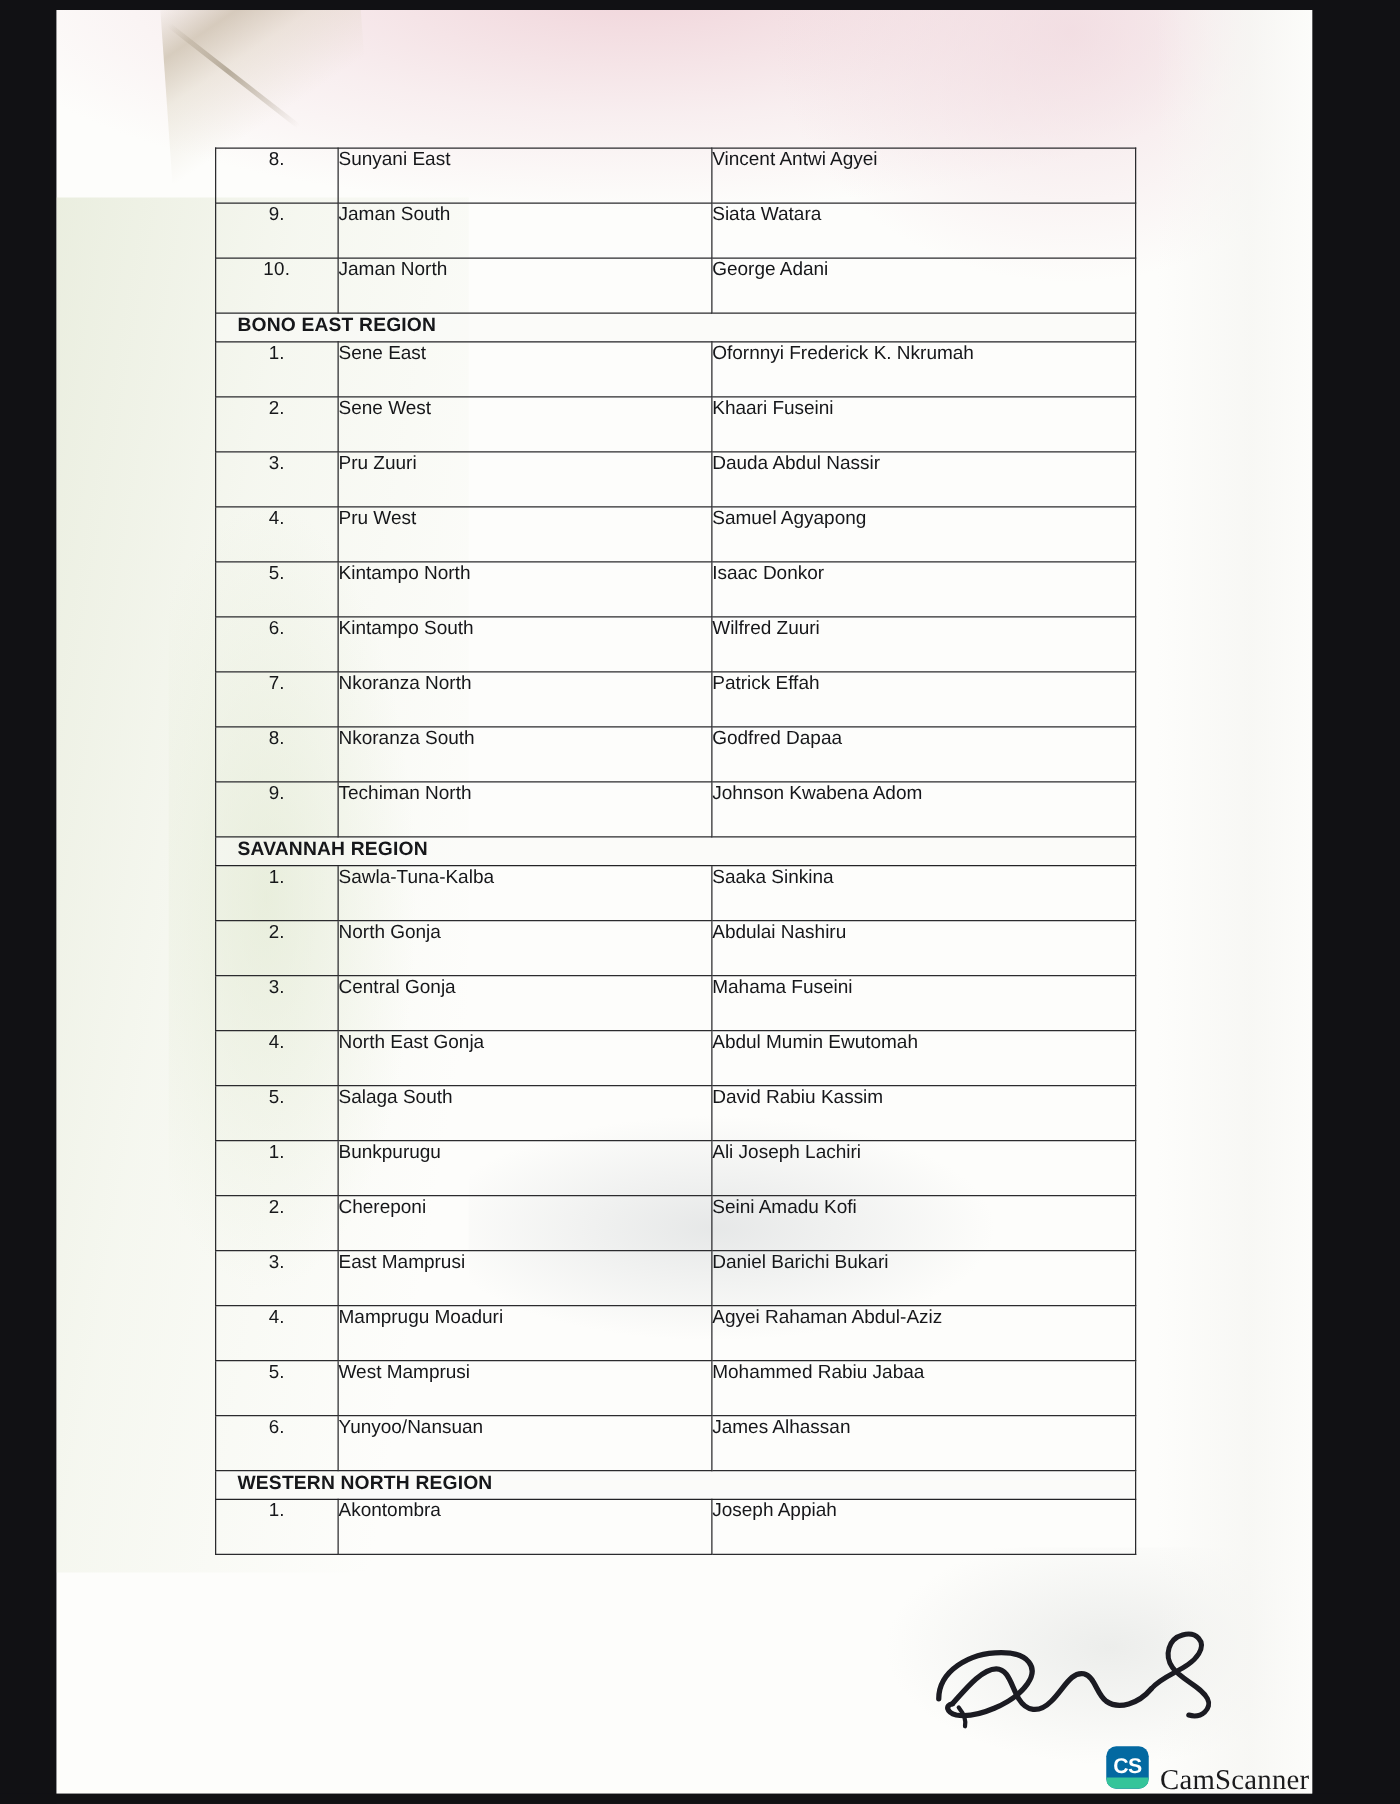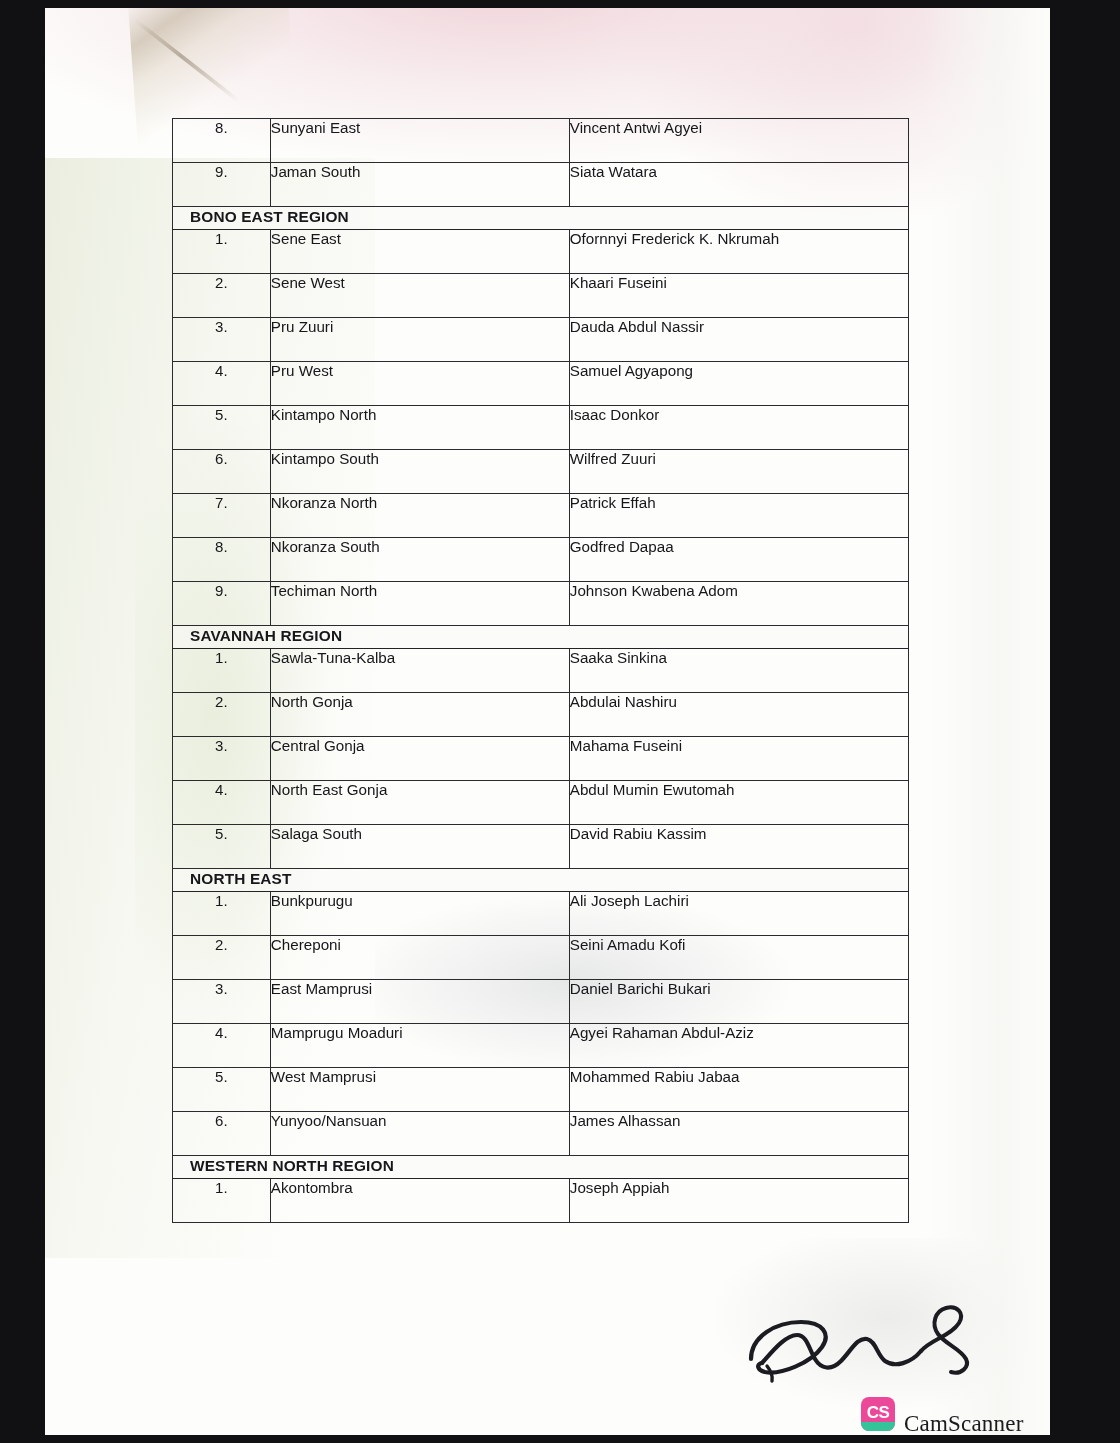--- a/index.html
+++ b/index.html
@@ -155,23 +155,23 @@
     left: 816px;
     top: 1383px;
     display: flex;
     align-items: center;
     gap: 9px;
   }
   #cs-badge {
     position: relative;
     width: 34px; height: 34px;
     border-radius: 8px;
-    background: #ec4899;
+    background: #0369a1;
     overflow: hidden;
-    display: flex; align-items: center; justify-content: center;
+    display: flex; align-items: center; justify-content: center; margin-left: 24px;
   }
   #cs-badge .teal {
     position: absolute;
     left: 0; bottom: 0; width: 34px; height: 9px;
     background: #35c49a;
   }
   #cs-badge .cs-txt {
     position: relative;
     color: #ffffff;
     font-weight: bold;
@@ -219,20 +219,25 @@
             <tr class="data-row">
               <td class="c-num">8.</td>
               <td class="c-seat">Sunyani East</td>
               <td class="c-name">Vincent Antwi Agyei</td>
             </tr>
             <tr class="data-row">
               <td class="c-num">9.</td>
               <td class="c-seat">Jaman South</td>
               <td class="c-name">Siata Watara</td>
             </tr>
+            <tr class="data-row">
+              <td class="c-num">10.</td>
+              <td class="c-seat">Jaman North</td>
+              <td class="c-name">George Adani</td>
+            </tr>
             <tr class="region-row">
               <td colspan="3" class="region-cell">BONO EAST REGION</td>
             </tr>
             <tr class="data-row">
               <td class="c-num">1.</td>
               <td class="c-seat">Sene East</td>
               <td class="c-name">Ofornnyi Frederick K. Nkrumah</td>
             </tr>
             <tr class="data-row">
               <td class="c-num">2.</td>
@@ -294,23 +299,20 @@
             </tr>
             <tr class="data-row">
               <td class="c-num">4.</td>
               <td class="c-seat">North East Gonja</td>
               <td class="c-name">Abdul Mumin Ewutomah</td>
             </tr>
             <tr class="data-row">
               <td class="c-num">5.</td>
               <td class="c-seat">Salaga South</td>
               <td class="c-name">David Rabiu Kassim</td>
-            </tr>
-            <tr class="region-row">
-              <td colspan="3" class="region-cell">NORTH EAST</td>
             </tr>
             <tr class="data-row">
               <td class="c-num">1.</td>
               <td class="c-seat">Bunkpurugu</td>
               <td class="c-name">Ali Joseph Lachiri</td>
             </tr>
             <tr class="data-row">
               <td class="c-num">2.</td>
               <td class="c-seat">Chereponi</td>
               <td class="c-name">Seini Amadu Kofi</td>

